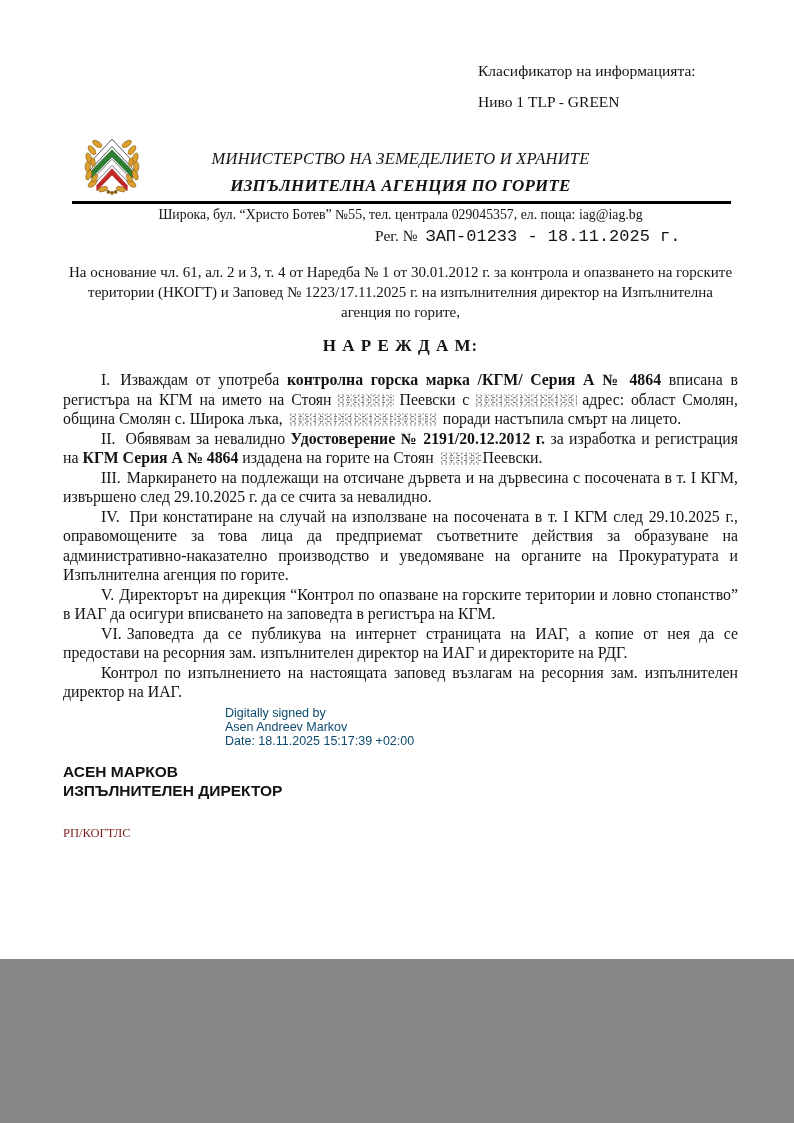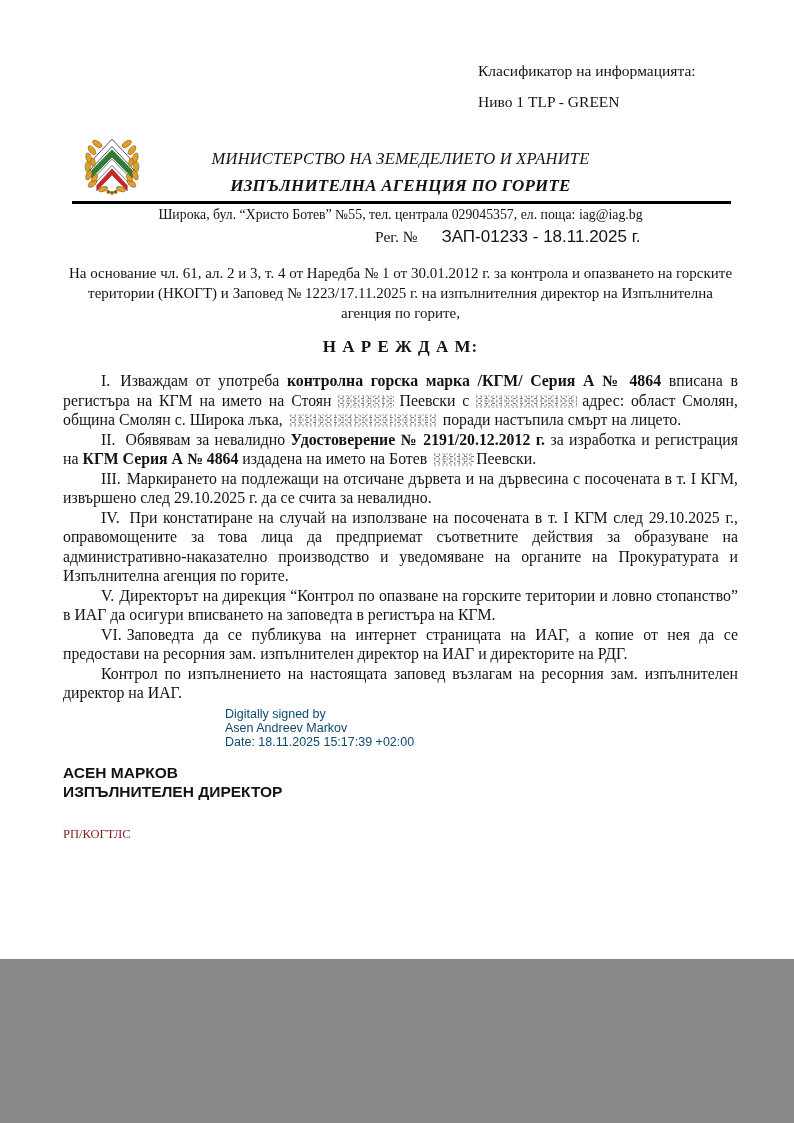--- a/index.html
+++ b/index.html
@@ -26,21 +26,21 @@
   .head-titles{margin-top:32px;text-align:center;font-style:italic;}
   .head-ministry{font-size:16.5px;letter-spacing:.2px;}
   .head-agency{font-size:17px;font-weight:bold;margin-top:7px;letter-spacing:.2px;}
   .rule{margin:5px 0 0 9px;width:659px;height:3px;background:#000;}
   .address{margin-top:3px;text-align:center;font-size:13.8px;}
 
   
   .order-title{margin-top:26px;text-align:center;font-weight:bold;font-size:17.5px;letter-spacing:1px;}
   .reg-line{margin:4px 0 0 312px;display:flex;align-items:baseline;}
   .reg-label{font-size:15.5px;}
-  .reg-value{font-family:Liberation Sans, sans-serif;font-size:17px;margin-left:24px;}
+  .reg-value{font-family:Liberation Mono, monospace;font-size:17px;margin-left:8px;}
 
   
   .basis{margin-top:16px;text-align:center;font-size:15px;line-height:20px;}
   .command{margin-top:14px;text-align:center;font-weight:bold;font-size:17px;letter-spacing:1px;}
   .points{margin-top:14px;font-size:15.8px;line-height:19.5px;text-align:justify;}
   .points p{margin:0;text-indent:38px;}
   .b{font-weight:bold;}
   .num{margin-right:10px;}
   .num-tight{margin-right:6px;}
   .num-mid{margin-right:5px;}
@@ -138,21 +138,21 @@
 
     <div class="command">Н А Р Е Ж Д А М:</div>
 
     <div class="points">
 
       <p>
         <span class="num">I.</span><span>Изваждам от употреба </span><span class="b">контролна горска марка /КГМ/ Серия А № 4864</span><span> вписана в регистъра на КГМ на името на Стоян</span><span class="redact w1"></span><span>Пеевски с</span><span class="redact w2"></span><span>адрес: област Смолян, община Смолян с. Широка лъка,</span><span class="redact w3"></span><span>поради настъпила смърт на лицето.</span>
       </p>
 
       <p>
-        <span class="num">II.</span><span>Обявявам за невалидно </span><span class="b">Удостоверение № 2191/20.12.2012 г.</span><span> за изработка и регистрация на </span><span class="b">КГМ Серия А № 4864</span><span> издадена на името на Ботев</span><span class="redact w4"></span><span>Пеевски.</span>
+        <span class="num">II.</span><span>Обявявам за невалидно </span><span class="b">Удостоверение № 2191/20.12.2012 г.</span><span> за изработка и регистрация на </span><span class="b">КГМ Серия А № 4864</span><span> издадена на горите на Стоян</span><span class="redact w4"></span><span>Пеевски.</span>
       </p>
 
       <p>
         <span class="num num-tight">III.</span><span>Маркирането на подлежащи на отсичане дървета и на дървесина с посочената в т. I КГМ, извършено след 29.10.2025 г. да се счита за невалидно.</span>
       </p>
 
       <p>
         <span class="num">IV.</span><span>При констатиране на случай на използване на посочената в т. I КГМ след 29.10.2025 г., оправомощените за това лица да предприемат съответните действия за образуване на административно-наказателно производство и уведомяване на органите на Прокуратурата и Изпълнителна агенция по горите.</span>
       </p>
 

